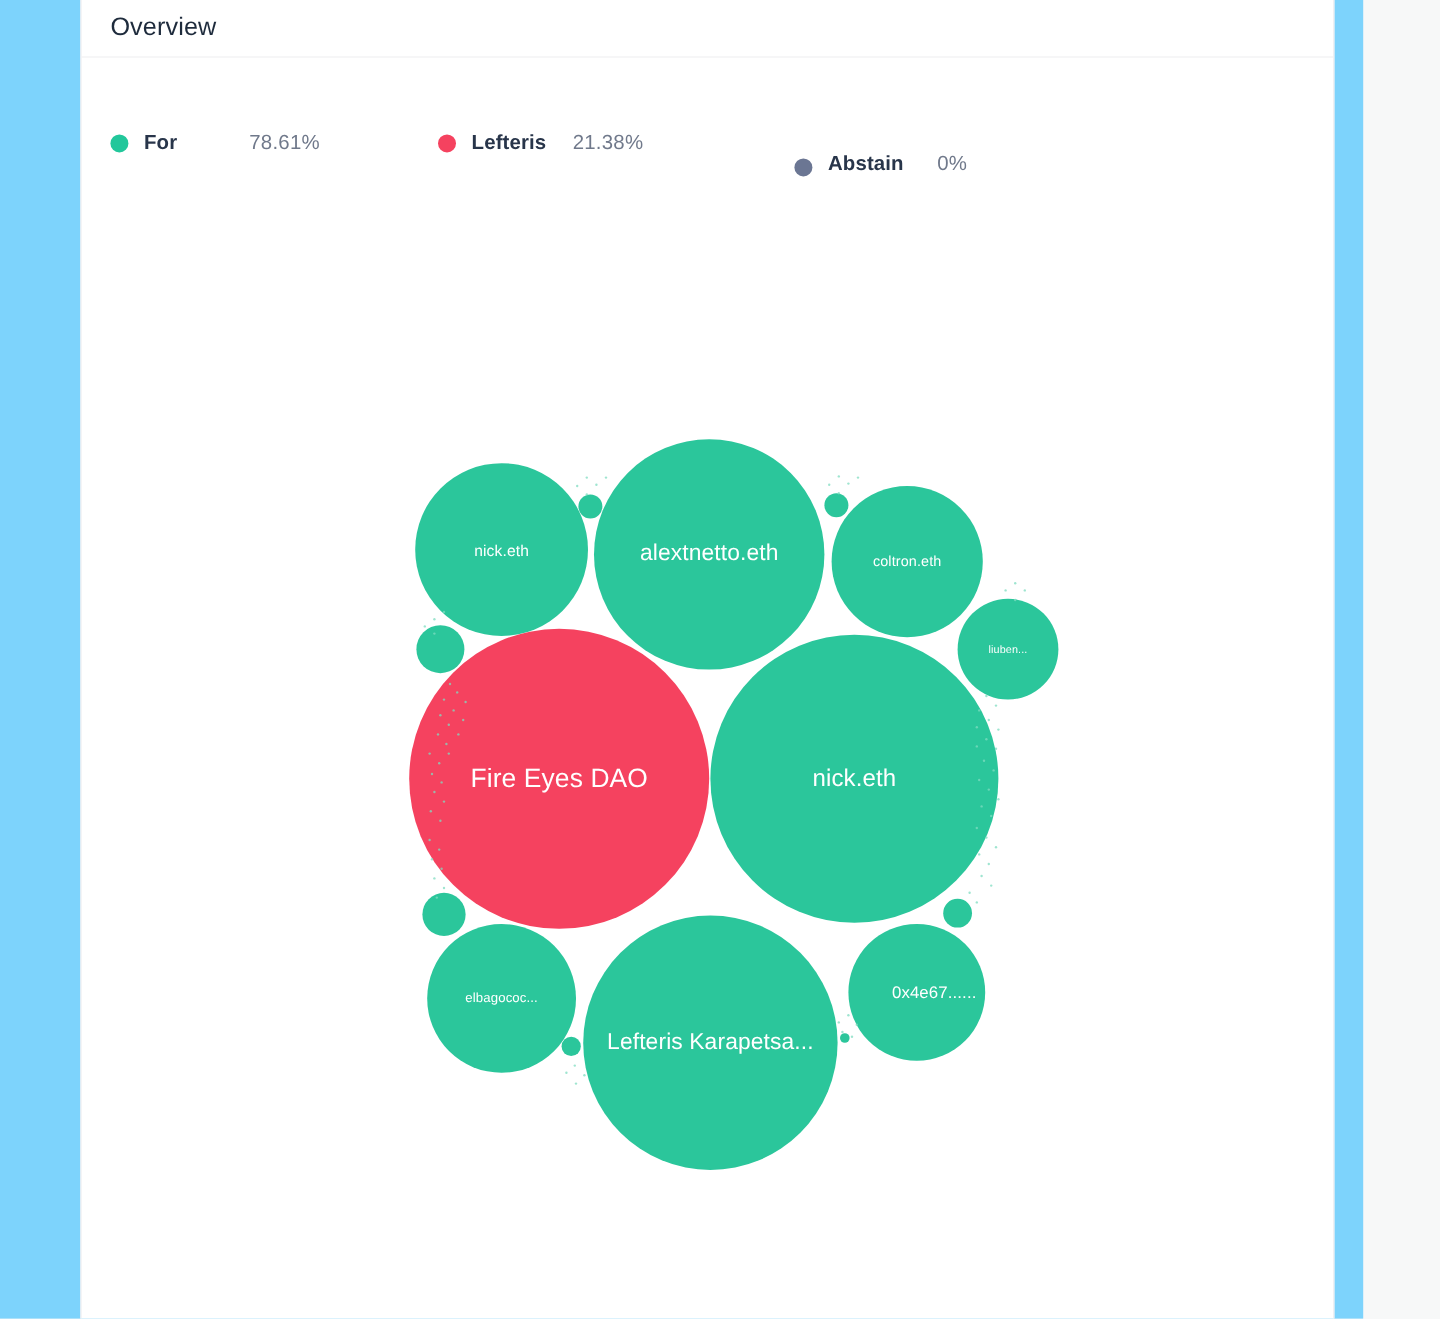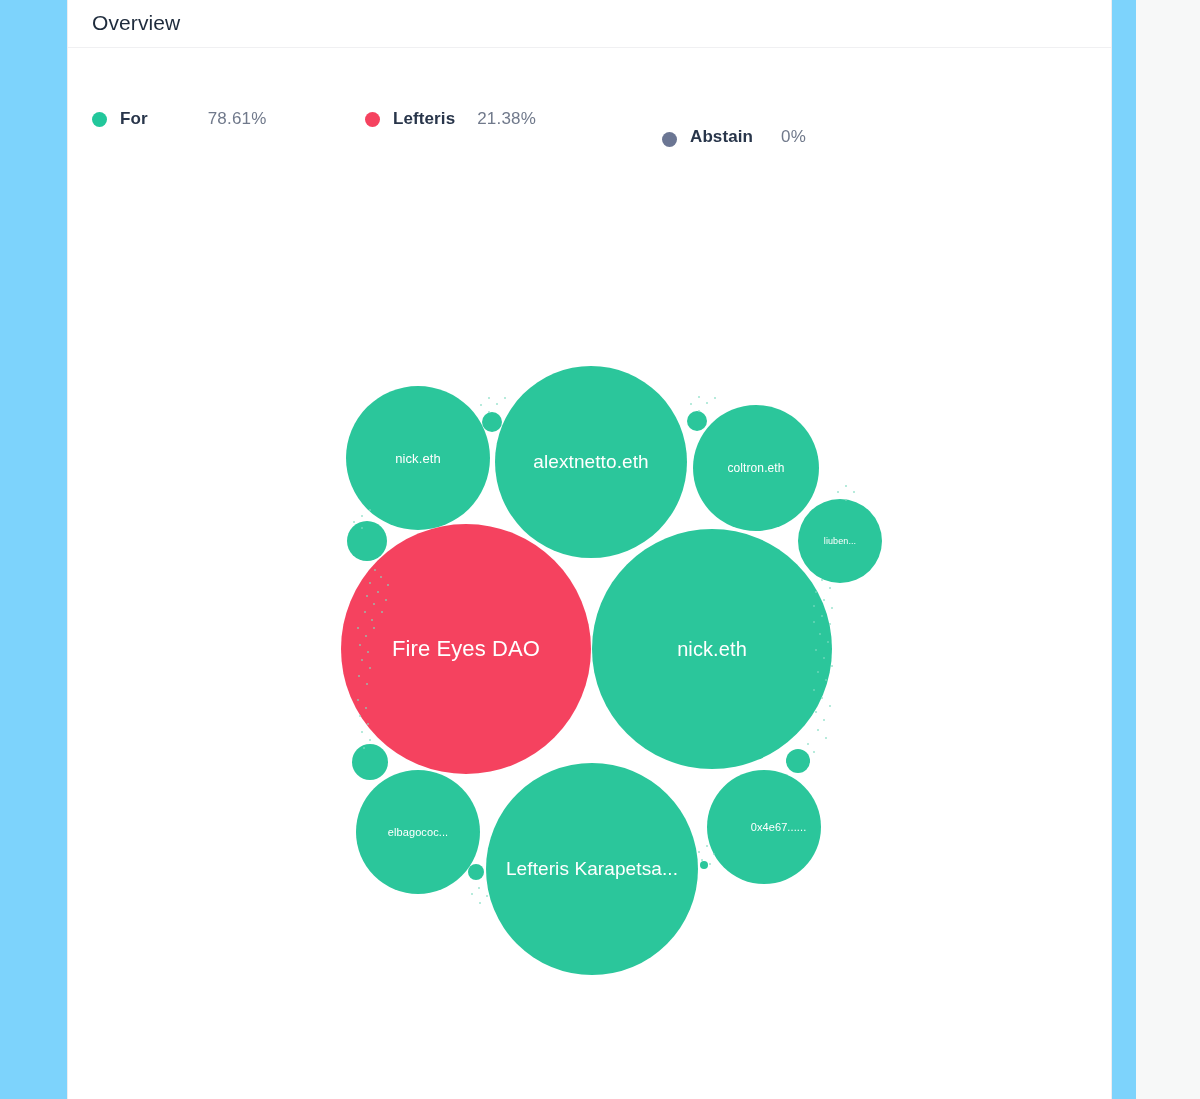--- a/index.html
+++ b/index.html
@@ -169,21 +169,21 @@
         <div class="bubble" style="background: rgb(43, 198, 155); left: 288px; top: 621px; width: 124px; height: 124px;">
           <span class="bubble-label" style="font-size: 11px;">elbagococ...</span>
         </div>
         <div class="bubble" style="background: rgb(43, 198, 155); left: 524px; top: 380px; width: 240px; height: 240px;">
           <span class="bubble-label" style="font-size: 20px;">nick.eth</span>
         </div>
         <div class="bubble" style="background: rgb(43, 198, 155); left: 418px; top: 614px; width: 212px; height: 212px;">
           <span class="bubble-label" style="font-size: 19px;">Lefteris Karapetsa...</span>
         </div>
         <div class="bubble" style="background: rgb(43, 198, 155); left: 639px; top: 621px; width: 114px; height: 114px;">
-          <span class="bubble-label" style="font-size: 11px; margin-left: 29px;">0x4e67......</span>
+          <span class="bubble-label" style="font-size: 14px; margin-left: 29px;">0x4e67......</span>
         </div>
         <div class="bubble" style="background: rgb(43, 198, 155); left: 279px; top: 372px; width: 40px; height: 40px;"></div>
         <div class="bubble" style="background: rgb(43, 198, 155); left: 284px; top: 595px; width: 36px; height: 36px;"></div>
         <div class="bubble" style="background: rgb(43, 198, 155); left: 414px; top: 263px; width: 20px; height: 20px;"></div>
         <div class="bubble" style="background: rgb(43, 198, 155); left: 619px; top: 262px; width: 20px; height: 20px;"></div>
         <div class="bubble" style="background: rgb(43, 198, 155); left: 718px; top: 600px; width: 24px; height: 24px;"></div>
         <div class="bubble" style="background: rgb(43, 198, 155); left: 400px; top: 715px; width: 16px; height: 16px;"></div>
         <div class="bubble" style="background: rgb(43, 198, 155); left: 632px; top: 712px; width: 8px; height: 8px;"></div>
         <span class="speck" style="left: 306px; top: 420px;"></span>
         <span class="speck" style="left: 312px; top: 427px;"></span>

